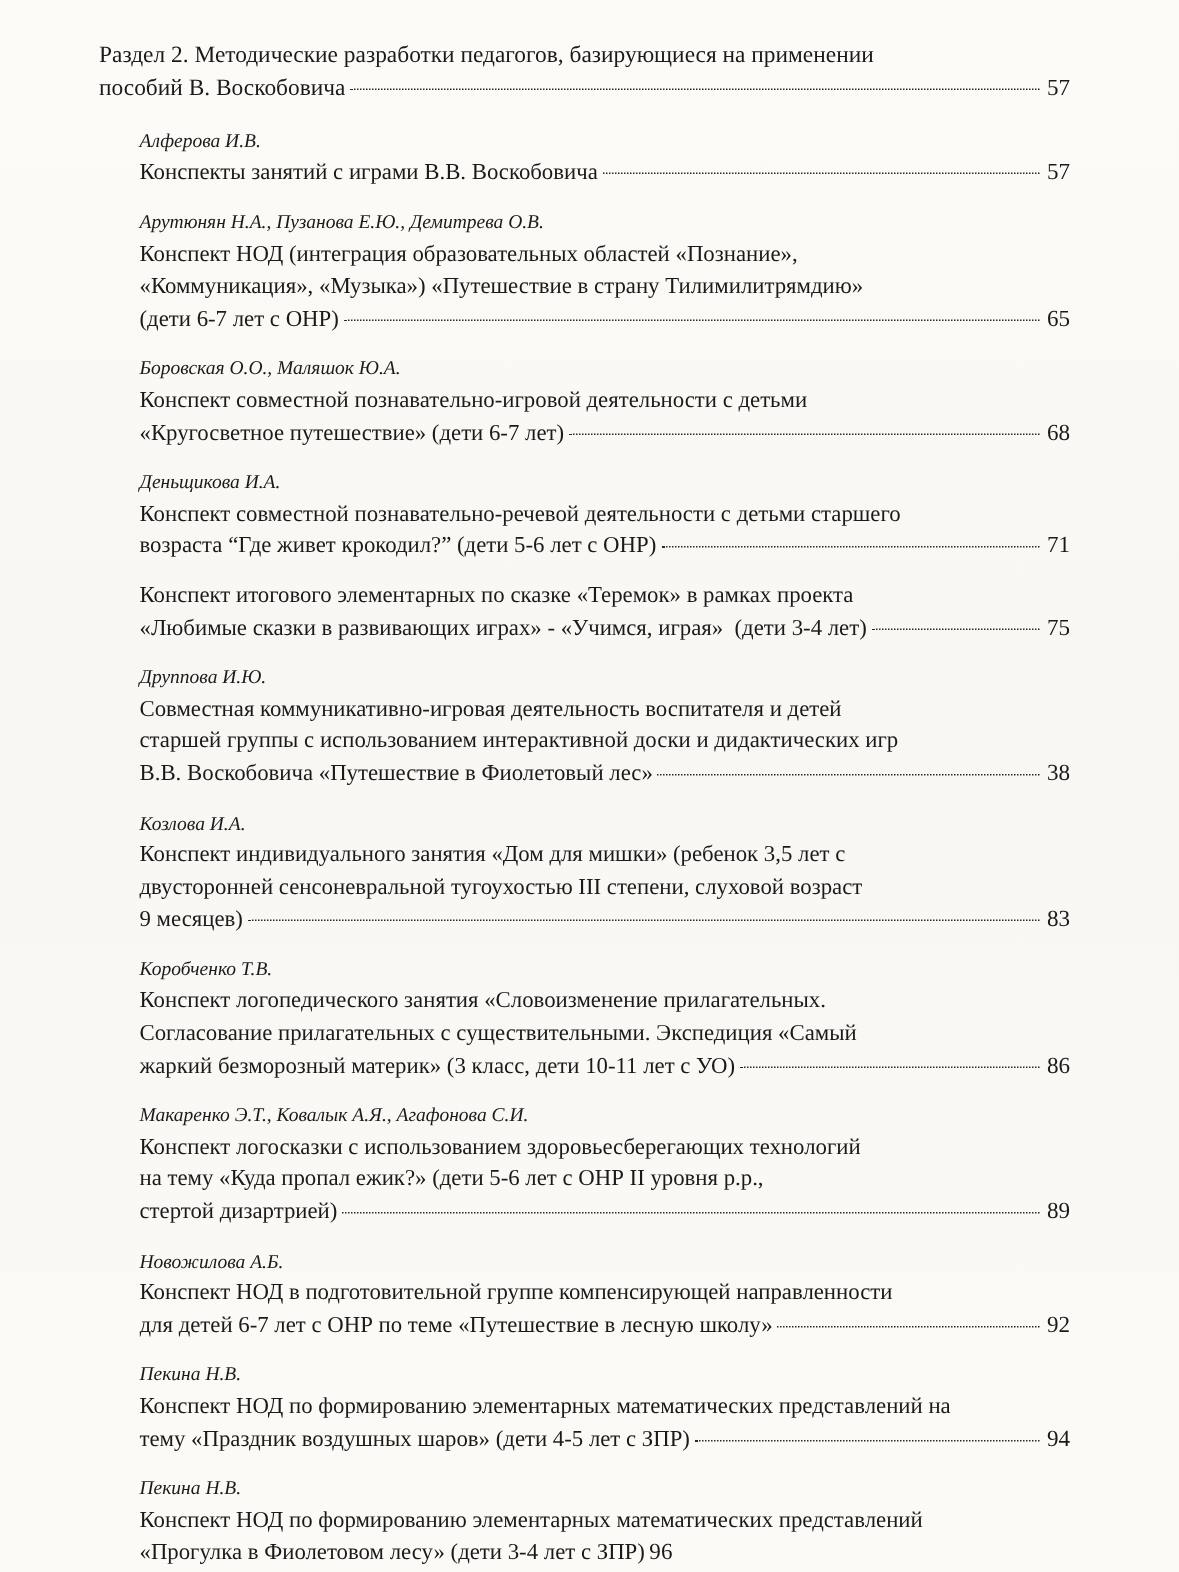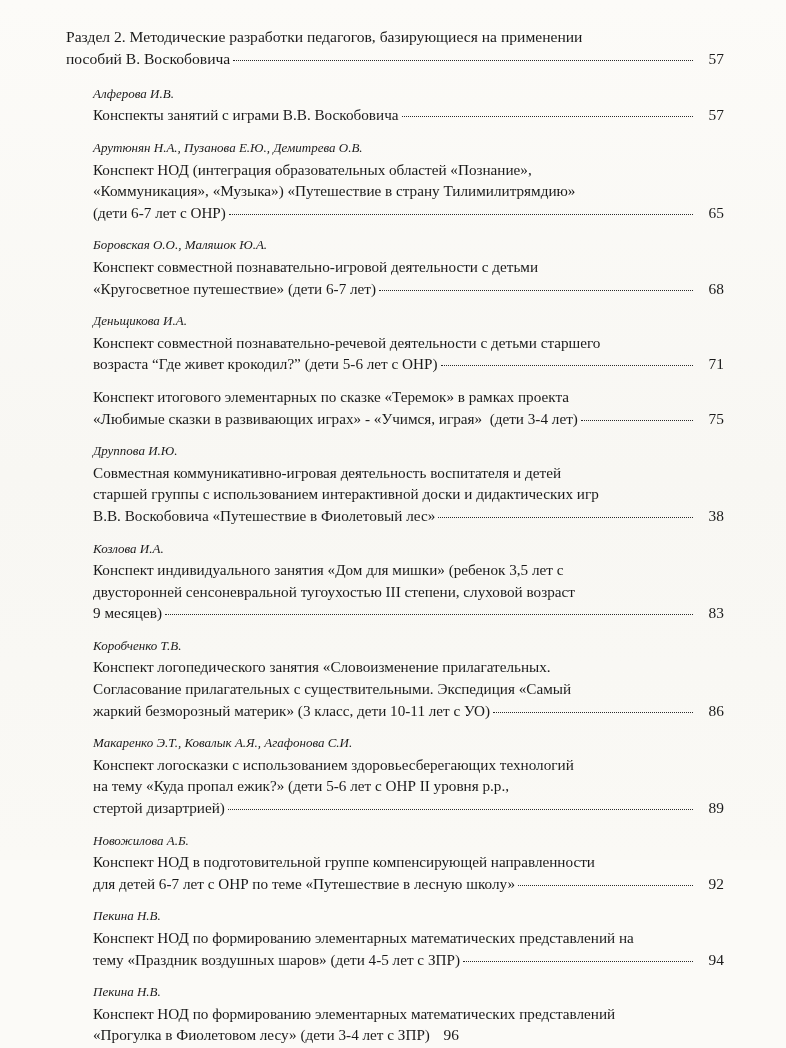--- a/index.html
+++ b/index.html
@@ -44,21 +44,21 @@
     flex: 1 1 auto;
     min-width: 6px;
     position: relative;
     top: -3px;
     margin: 0 2px 0 3px;
     border-bottom: 1.5px dotted #2a2a2a;
     height: 0;
   }
   .pageno {
     flex: 0 0 auto;
-    text-align: right;
+    text-align: left;
     min-width: 26px;
     padding-left: 3px;
     font-size: 15.4px;
   }
 
   
   .toc-plain {
     font-size: 15.4px;
     line-height: 21.8px;
     white-space: pre;

